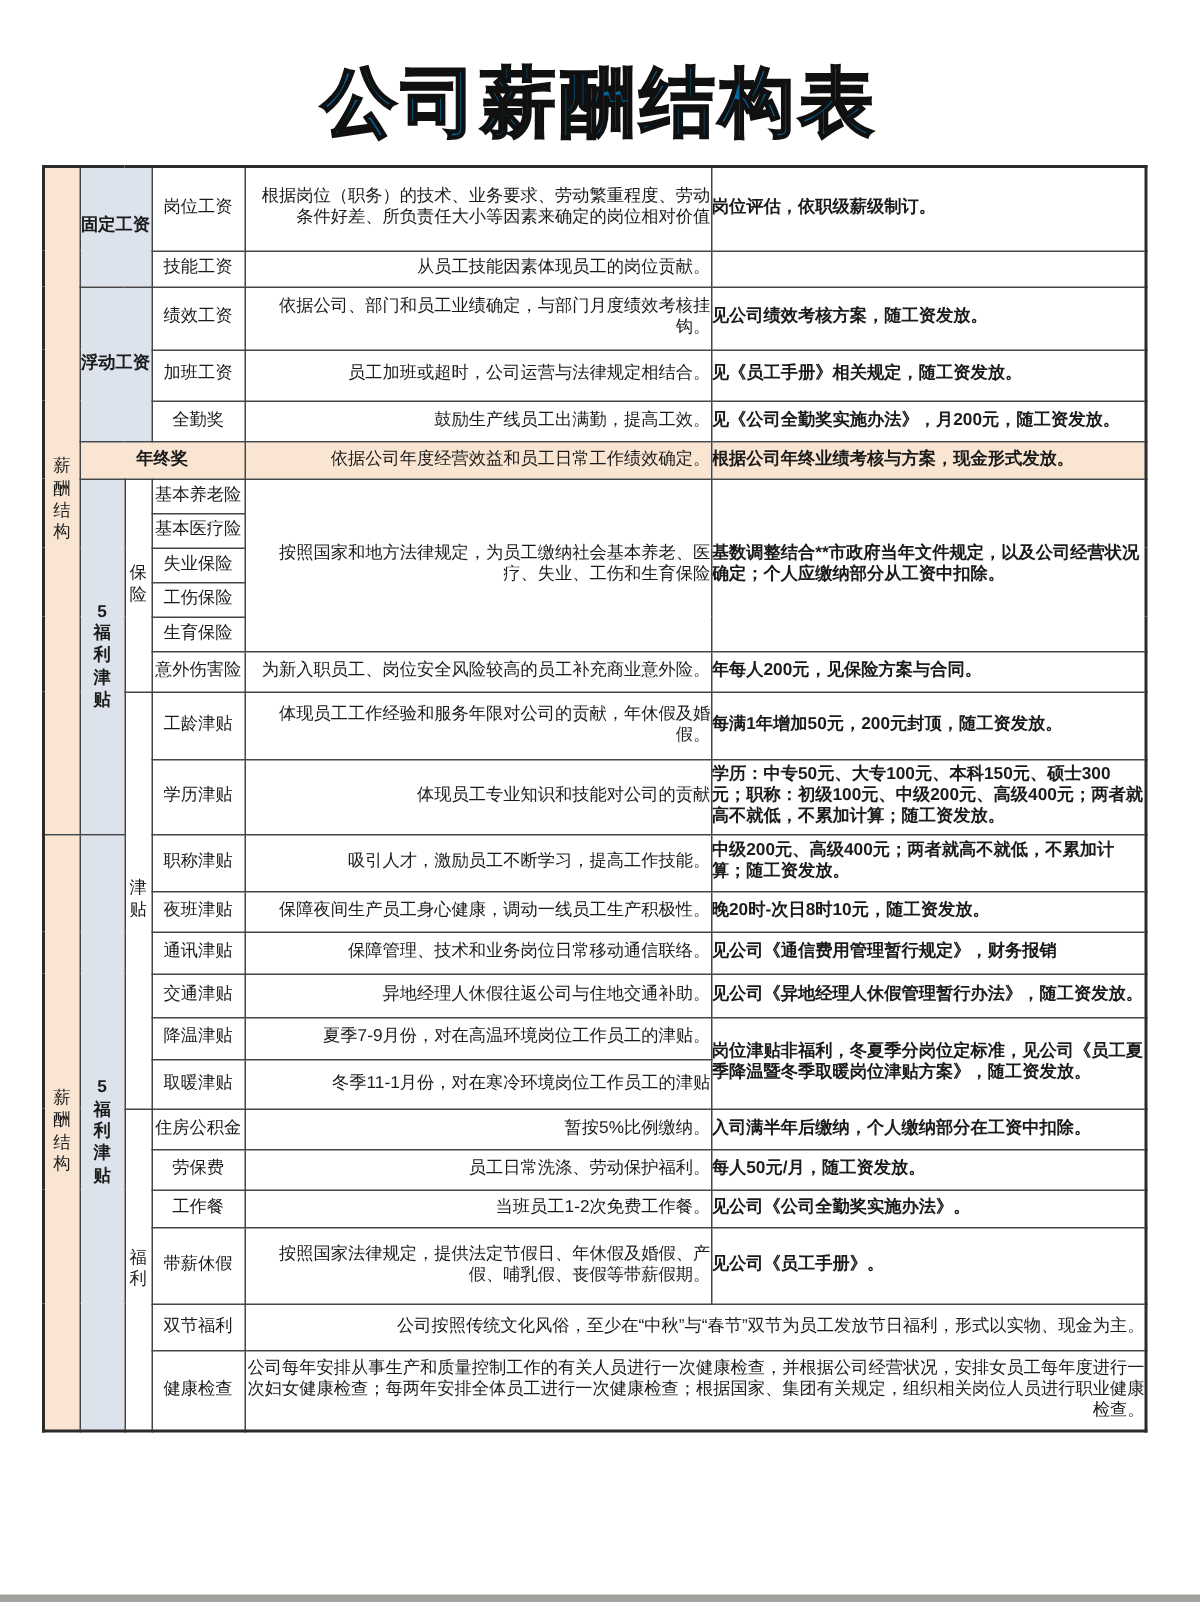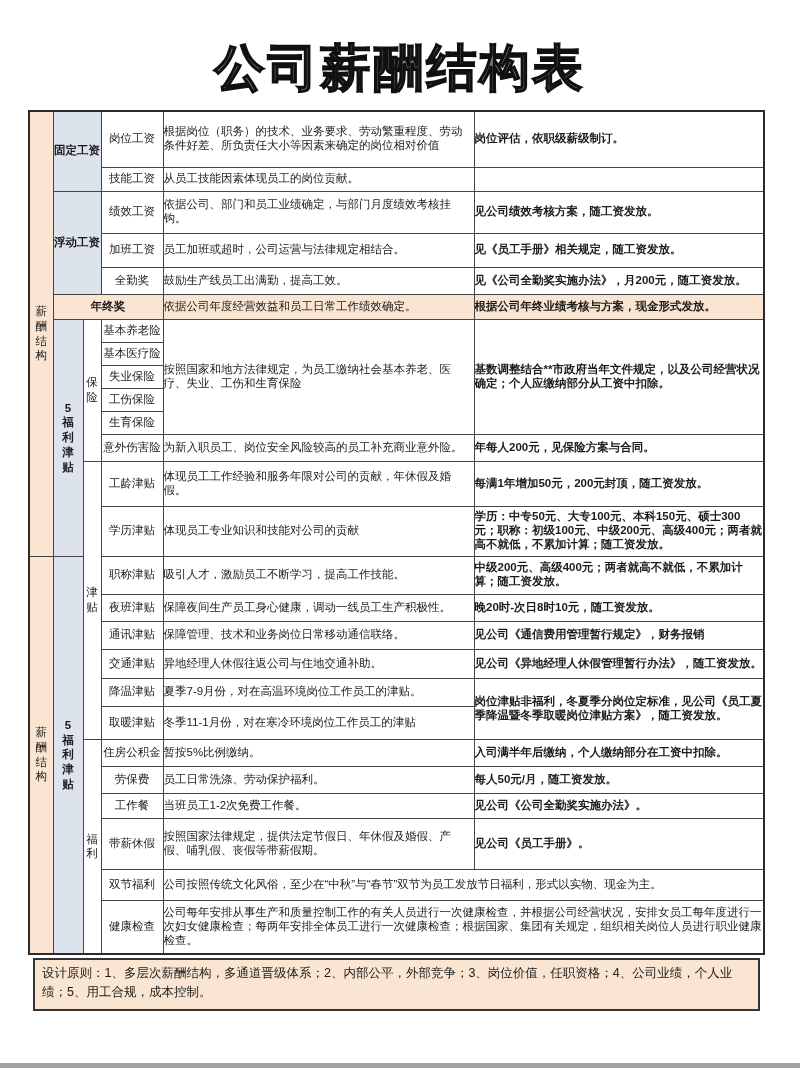--- a/index.html
+++ b/index.html
@@ -4,38 +4,38 @@
 <style>
   html,body { margin:0; padding:0; background:#ffffff; }
   .page {
     position:relative; width:800px; height:1068px; background:#ffffff;
     font-family:"Liberation Sans","DejaVu Sans",sans-serif; color:#1b1b1b;
     overflow:hidden;
   }
   .title {
     position:absolute; top:38px; left:0; width:800px; margin:0;
     text-align:center; font-size:50px; line-height:1.2; font-weight:900;
-    letter-spacing:3px; color:#737373; -webkit-text-stroke:1.5px #101010;
+    letter-spacing:3px; color:#0369a1; -webkit-text-stroke:1.5px #101010;
   }
   table.salary {
     position:absolute; left:28px; top:110px; width:735px;
     border-collapse:collapse; table-layout:fixed;
     border:2px solid #2b2b2b;
   }
   table.salary td {
     border:1px solid #454545; padding:0;
     font-size:11.5px; line-height:1.2; vertical-align:middle;
     overflow:hidden;
   }
   td.c1   { background:#f9e5d1; font-weight:normal; font-size:12.5px; }
   td.blue { background:#dce3ec; font-weight:bold; font-size:12px; text-align:center;margin-top:44px; }
   td.cat  { background:#ffffff; font-size:12px; text-align:center; }
   td.peach{ background:#f9e5d1; }
   td.item { text-align:center; font-size:12px; padding:1px 1px; }
-  td.desc { text-align:left; padding:2px 4px; }
+  td.desc { text-align:right; padding:2px 4px; }
   td.note { text-align:left; padding:2px 4px;font-weight:bold; }
   td.yearend { text-align:center; font-weight:bold; font-size:12.5px; }
   .vt { width:14px; margin:0 auto; word-break:break-all; text-align:center; line-height:1.28; }
   .design-box {
     position:absolute; left:33px; top:958px; width:727px; height:53px;
     box-sizing:border-box; background:#f9e5d1; border:2px solid #333333;
     padding:4px 7px; font-size:12.5px; line-height:1.55; color:#1b1b1b;
   }
   .bottom-bar {
     position:absolute; left:0; bottom:0; width:800px; height:5px;
@@ -197,17 +197,16 @@
         <td class="item">双节福利</td>
         <td class="desc" colspan="2">公司按照传统文化风俗，至少在“中秋”与“春节”双节为员工发放节日福利，形式以实物、现金为主。</td>
       </tr>
       <tr style="height:54px">
         <td class="item">健康检查</td>
         <td class="desc" colspan="2">公司每年安排从事生产和质量控制工作的有关人员进行一次健康检查，并根据公司经营状况，安排女员工每年度进行一次妇女健康检查；每两年安排全体员工进行一次健康检查；根据国家、集团有关规定，组织相关岗位人员进行职业健康检查。</td>
       </tr>
     </tbody>
   </table>
 
-  <div class="design-box">设计原则：1、多层次薪酬结构，多通道晋级体系；2、内部公平，外部竞争；3、岗位价值，任职资格；4、公司业绩，个人业绩；5、用工合规，成本控制。</div>
 
   <div class="bottom-bar"></div>
 
 </div>
 
 </body></html>

